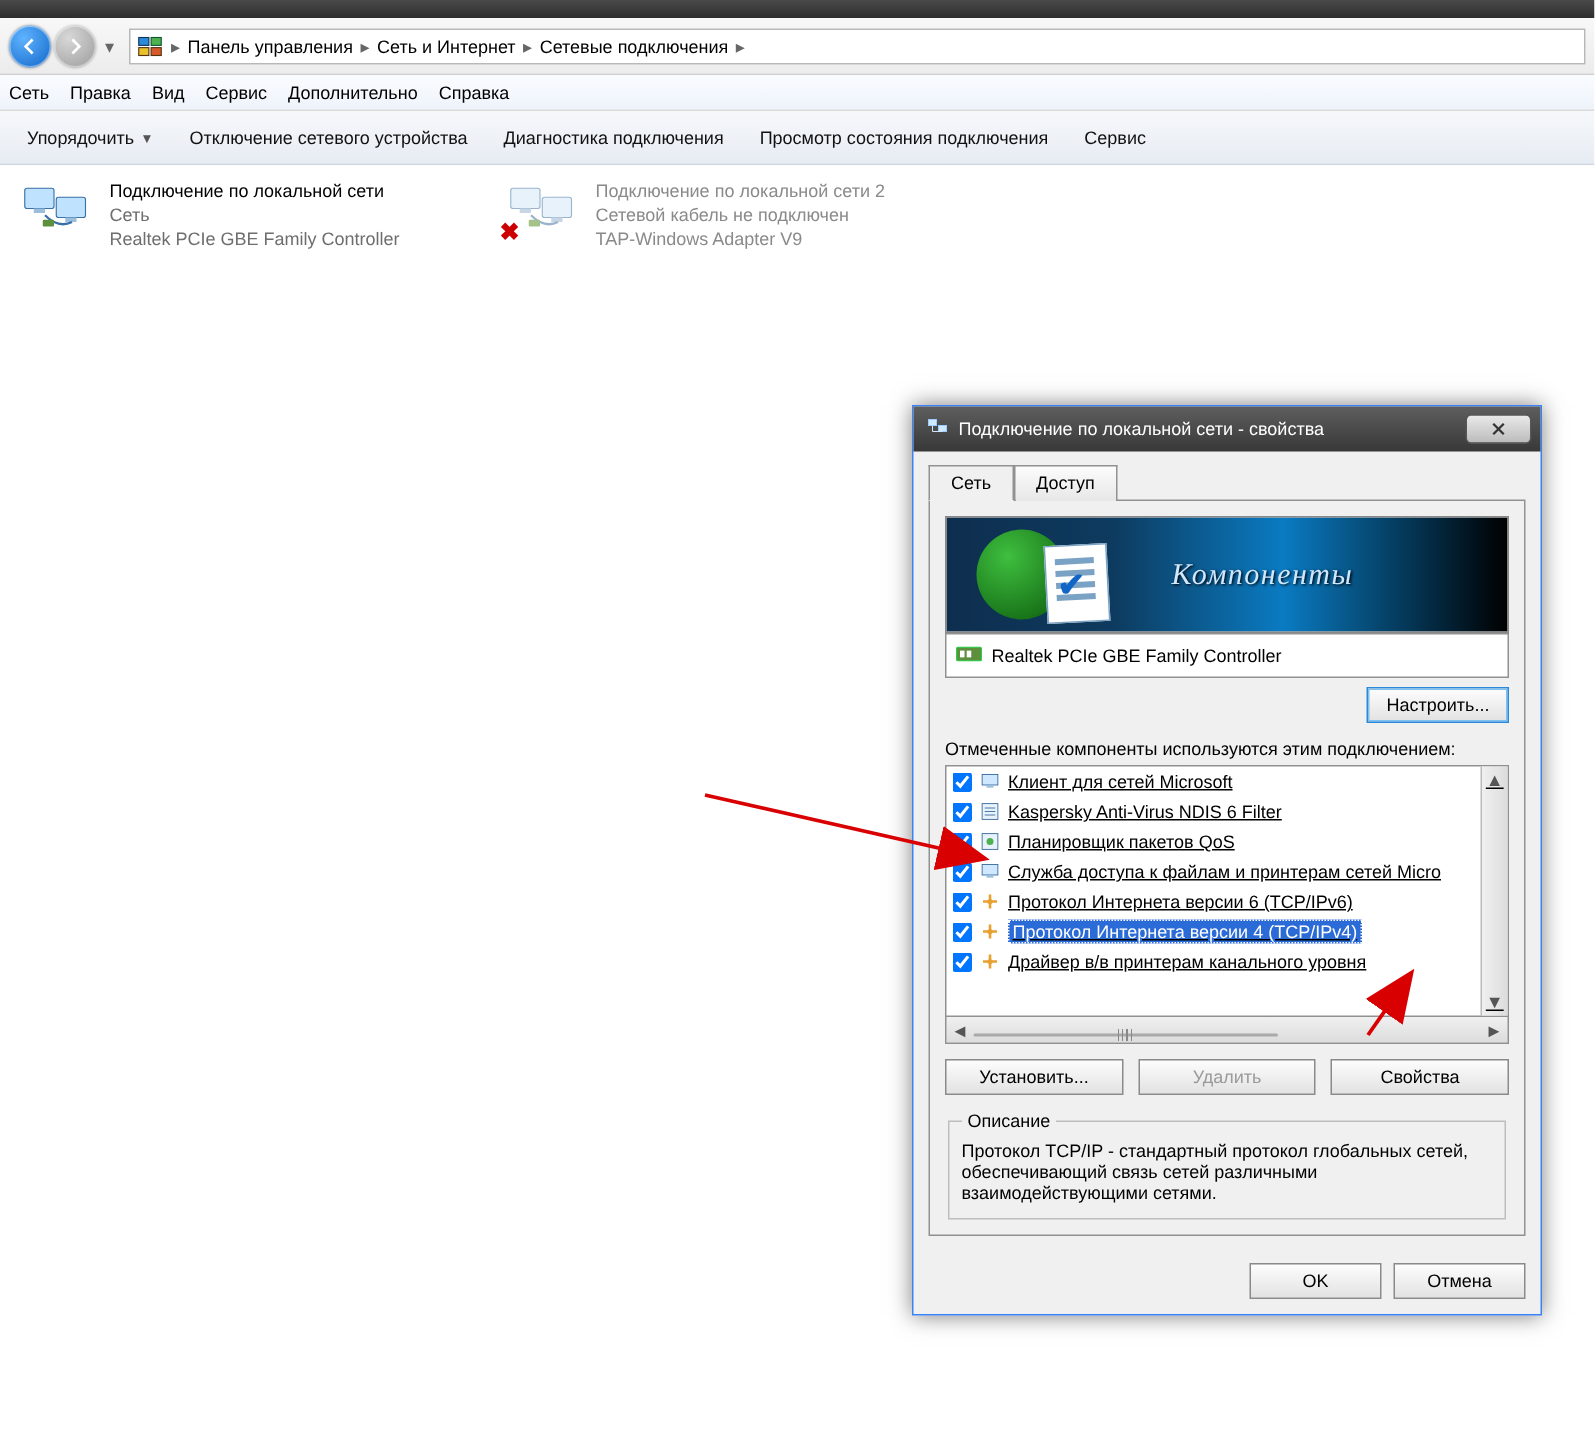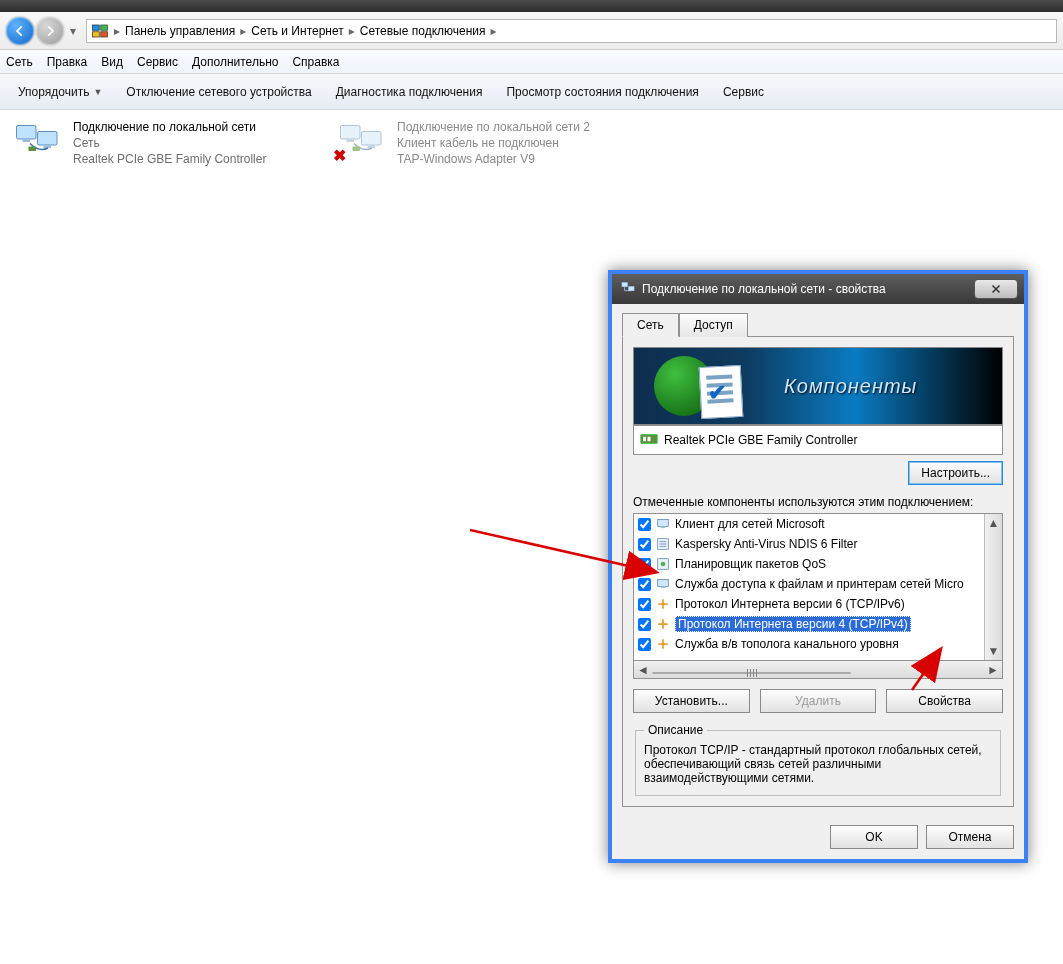--- a/index.html
+++ b/index.html
@@ -37,46 +37,46 @@
   .adapter .icon .bad { position: absolute; left: -6px; bottom: -6px; font-size: 16px; color: #c00; font-weight: bold; }
   .adapter .lines div { line-height: 1.35; }
   .adapter .lines .name { color: #000; }
   .adapter.disabled .lines .name,
   .adapter.disabled .lines .status,
   .adapter.disabled .lines .device { color: #8a8a8a; }
   .adapter .lines .status { color: #6e6e6e; }
   .adapter .lines .device { color: #6e6e6e; }
 
   
-  .dialog { position: absolute; left: 608px; top: 160px; width: 420px; border: 4px solid #3b82f6; background: #f0f0f0; box-shadow: 0 0 14px rgba(0,0,0,.5); }
+  .dialog { position: absolute; left: 608px; top: 160px; width: 420px; border: 1px solid #3b82f6; background: #f0f0f0; box-shadow: 0 0 14px rgba(0,0,0,.5); }
   .dlg-title { height: 30px; background: linear-gradient(#5e5e5e, #383838); color: #fff; display: flex; align-items: center; padding: 0 8px; gap: 6px; }
   .dlg-title .t { flex: 1; }
   .dlg-close { width: 44px; height: 20px; border-radius: 4px; background: linear-gradient(#e9e9e9, #bcbcbc); border: 1px solid #555; display:flex; align-items:center; justify-content:center; margin-right:-2px; }
   .dlg-close svg { width: 12px; height: 12px; }
   .dlg-body { padding: 8px 10px; }
   .tabs { display: flex; gap: -1px; }
   .tab { padding: 4px 14px; border: 1px solid #919191; border-bottom: none; background: linear-gradient(#fcfcfc,#e7e7e7); position: relative; top: 1px; }
   .tab.active { background: #f0f0f0; border-bottom: 1px solid #f0f0f0; z-index: 2; }
   .tabs-border { border: 1px solid #919191; background: #f0f0f0; padding: 10px; }
 
   .banner { width: 100%; height: 78px; border: 1px solid #888; background: linear-gradient(90deg,#0e2e4e 0%, #0d3b5f 30%, #0a7bc2 60%, #000 100%); position: relative; overflow: hidden; display:flex; align-items:center; }
   .banner .globe { width: 60px; height: 60px; border-radius: 50%; background: radial-gradient(circle at 35% 30%, #3fbf3f, #0b5a0b); margin-left: 20px; position: relative; }
   .banner .sheet { width: 42px; height: 52px; background: #fff; border: 1px solid #7aa2c4; position: absolute; left: 66px; top: 18px; transform: rotate(-3deg); }
   .banner .sheet::before { content:""; position:absolute; left:6px; top:8px; width:26px; height:4px; background:#7aa2c4; box-shadow: 0 8px 0 #7aa2c4, 0 16px 0 #7aa2c4, 0 24px 0 #7aa2c4; }
   .banner .chk { position:absolute; left:74px; top:32px; color:#1065c7; font-size:22px; font-weight:bold; }
-  .banner .txt { color: #cfe8ff; font-size: 20px; font-style: italic; margin-left: 70px; text-shadow: 1px 1px 2px #000; letter-spacing: 1px; }
+  .banner .txt { color: #cfe8ff; font-size: 20px; font-style: italic; margin-left: 70px; text-shadow: 1px 1px 2px #000; letter-spacing: 1px; font-family: Liberation Serif, serif; }
 
   .label { margin: 10px 0 4px 0; }
   .device-box { border: 1px solid #919191; background: #fff; height: 30px; display: flex; align-items: center; padding: 0 6px; gap: 6px; }
   .btn { border: 1px solid #8a8a8a; background: linear-gradient(#fdfdfd,#e2e2e2); padding: 4px 12px; min-width: 88px; text-align: center; cursor: default; }
   .btn.primary { border: 1px solid #2c89d8; box-shadow: 0 0 0 1px #7fc0f3 inset; }
   .btn.disabled { color: #9a9a9a; }
   .right { display: flex; justify-content: flex-end; margin-top: 6px; }
 
-  .comp-list-wrap { border: 1px solid #919191; background: #fff; height: 148px; margin-top: 4px; display: flex; }
+  .comp-list-wrap { border: 1px solid #919191; background: #fff; height: 168px; margin-top: 4px; display: flex; text-decoration: underline; }
   .comp-list { flex: 1; overflow: hidden; }
   .comp-row { display: flex; align-items: center; height: 20px; padding: 0 4px; gap: 4px; white-space: nowrap; }
   .comp-row input { margin: 0; }
   .comp-row .ic { width: 16px; height: 16px; display:inline-flex; align-items:center; justify-content:center; }
   .comp-row.selected .lbl { background: #2a6bd8; color: #fff; border: 1px dotted #fff; padding: 0 2px; }
   .scroll-v { width: 18px; background: linear-gradient(90deg,#f0f0f0,#dcdcdc); border-left: 1px solid #bcbcbc; display:flex; flex-direction:column; }
   .scroll-v .arr { height: 18px; display:flex; align-items:center; justify-content:center; color:#555; }
   .scroll-v .track { flex:1; }
   .scroll-h { height: 18px; border:1px solid #919191; border-top:none; background: linear-gradient(#f0f0f0,#dcdcdc); display:flex; align-items:center; }
   .scroll-h .arr { width:18px; display:flex; align-items:center; justify-content:center; color:#555; }
@@ -179,21 +179,21 @@
           <rect x="10" y="24" width="10" height="4" fill="#c6d6e4"></rect>
           <rect x="30" y="14" width="26" height="18" rx="2" fill="#e8f2fb" stroke="#9ab4cc"></rect>
           <rect x="38" y="32" width="10" height="4" fill="#c6d6e4"></rect>
           <path d="M20 30 Q32 42 44 36" stroke="#9ab4cc" stroke-width="2" fill="none"></path>
           <rect x="18" y="34" width="10" height="6" rx="1" fill="#a3c38a"></rect>
         </svg>
         <span class="bad">✖</span>
       </div>
       <div class="lines">
         <div class="name">Подключение по локальной сети 2</div>
-        <div class="status">Клиент кабель не подключен</div>
+        <div class="status">Сетевой кабель не подключен</div>
         <div class="device">TAP-Windows Adapter V9</div>
       </div>
     </div>
 
   </div>
 
   <div class="dialog">
     <div class="dlg-title">
       <span>
         <svg width="16" height="16" viewBox="0 0 24 24">
@@ -303,21 +303,21 @@
               <span class="lbl">Протокол Интернета версии 4 (TCP/IPv4)</span>
             </div>
             <div class="comp-row">
               <input type="checkbox" checked="" style="">
               <span class="ic">
                   <svg width="14" height="14" viewBox="0 0 24 24">
                     <path d="M4 12 H20 M12 4 V20" stroke="#e8a030" stroke-width="3"></path>
                     <circle cx="12" cy="12" r="3" fill="#e8a030"></circle>
                   </svg>
                 </span>
-              <span class="lbl">Служба в/в тополога канального уровня</span>
+              <span class="lbl">Драйвер в/в принтерам канального уровня</span>
             </div>
           </div>
           <div class="scroll-v">
             <div class="arr">▲</div>
             <div class="track"></div>
             <div class="arr">▼</div>
           </div>
         </div>
         <div class="scroll-h">
           <div class="arr">◄</div>

